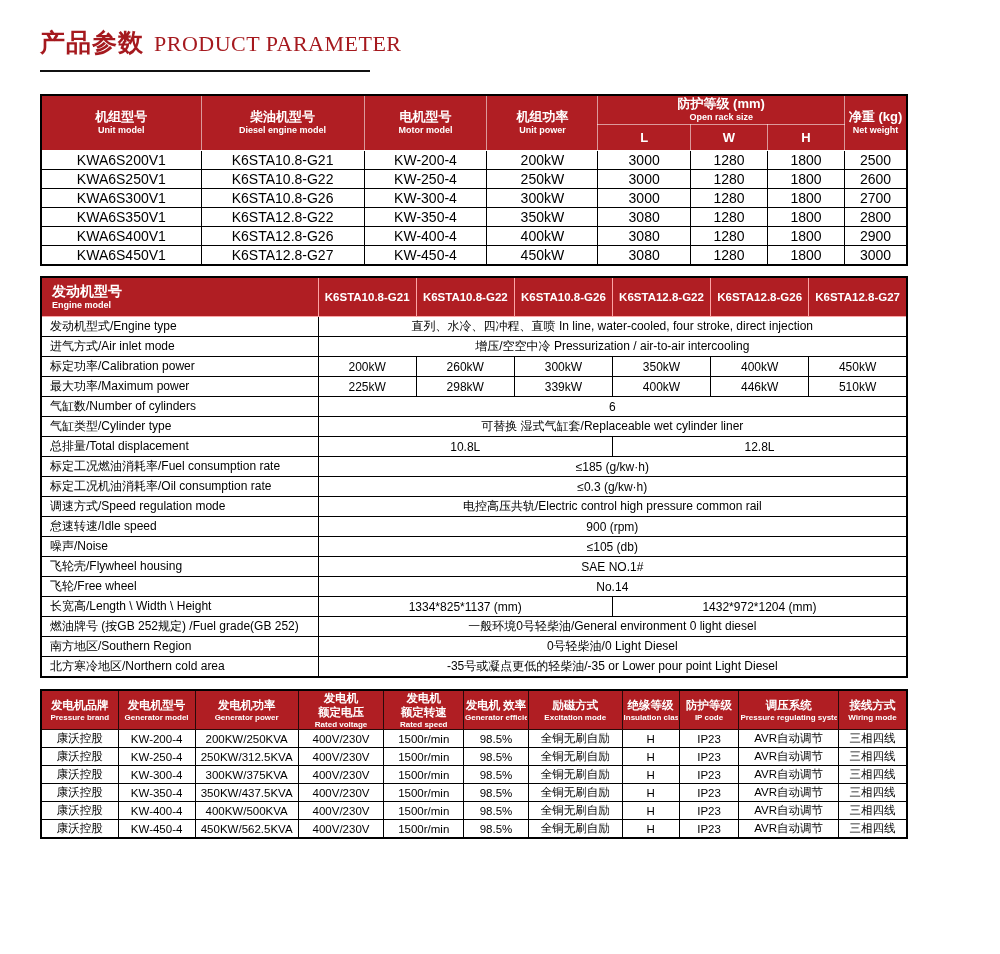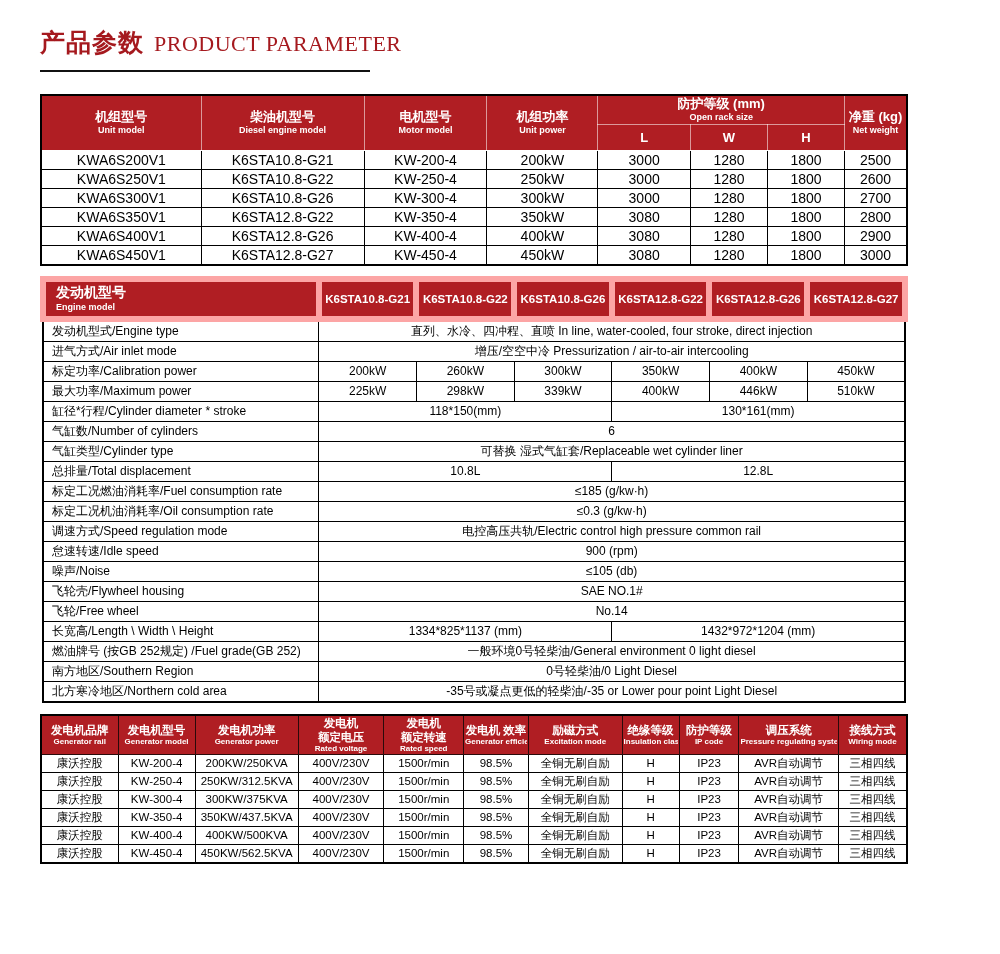--- a/index.html
+++ b/index.html
@@ -23,21 +23,21 @@
   .unit-table th{border:1px solid rgba(255,255,255,.55);border-top:none;}
   .unit-table tr:first-child th:first-child{border-left:none;}
   .unit-table thead tr:first-child{height:29px;}
   .unit-table thead tr:nth-child(2){height:26px;}
   .unit-table thead tr:nth-child(2) th{font-size:13px;}
   .unit-table tbody tr{height:15px;}
   .unit-table tbody td{font-size:14px;}
   
   .engine-table{margin-top:10px;}
   .engine-table thead tr{height:40px;}
-  .engine-table th{border:6px solid #fca5a5;}
+  .engine-table th{border:1px solid #fca5a5;}
   .engine-table .eng-head-label{text-align:left;padding-left:10px;}
   .engine-table .eng-head-label .hzh{font-size:14px;}
   .engine-table .model-head{font-size:11.5px;}
   .engine-table tbody tr{height:19px;}
   .engine-table td.lbl{text-align:left;padding-left:8px;font-size:12px;}
   .engine-table td.val{font-size:12px;}
   
   .generator-table{margin-top:11px;}
   .generator-table thead tr{height:31px;}
   .generator-table th{border:1px solid #2a0a0a;}
@@ -212,25 +212,20 @@
         <tr>
           <td class="lbl">最大功率/Maximum power</td>
           <td class="val" colspan="1">225kW</td>
           <td class="val" colspan="1">298kW</td>
           <td class="val" colspan="1">339kW</td>
           <td class="val" colspan="1">400kW</td>
           <td class="val" colspan="1">446kW</td>
           <td class="val" colspan="1">510kW</td>
         </tr>
         <tr>
-          <td class="lbl">缸径*行程/Cylinder diameter * stroke</td>
-          <td class="val" colspan="3">118*150(mm)</td>
-          <td class="val" colspan="3">130*161(mm)</td>
-        </tr>
-        <tr>
           <td class="lbl">气缸数/Number of cylinders</td>
           <td class="val" colspan="6">6</td>
         </tr>
         <tr>
           <td class="lbl">气缸类型/Cylinder type</td>
           <td class="val" colspan="6">可替换 湿式气缸套/Replaceable wet cylinder liner</td>
         </tr>
         <tr>
           <td class="lbl">总排量/Total displacement</td>
           <td class="val" colspan="3">10.8L</td>
@@ -295,21 +290,21 @@
         <col style="width:10.8%">
         <col style="width:6.6%">
       <col style="width:6.9%">
         <col style="width:11.5%">
         <col style="width:7.9%">
     </colgroup>
     <thead>
       <tr id="generator-head-row">
           <th>
             <div class="hzh">发电机品牌</div>
-            <div class="hen">Generator rail</div>
+            <div class="hen">Pressure brand</div>
           </th>
           <th>
             <div class="hzh">发电机型号</div>
             <div class="hen">Generator model</div>
           </th>
           <th>
             <div class="hzh">发电机功率</div>
             <div class="hen">Generator power</div>
           </th>
           <th>

